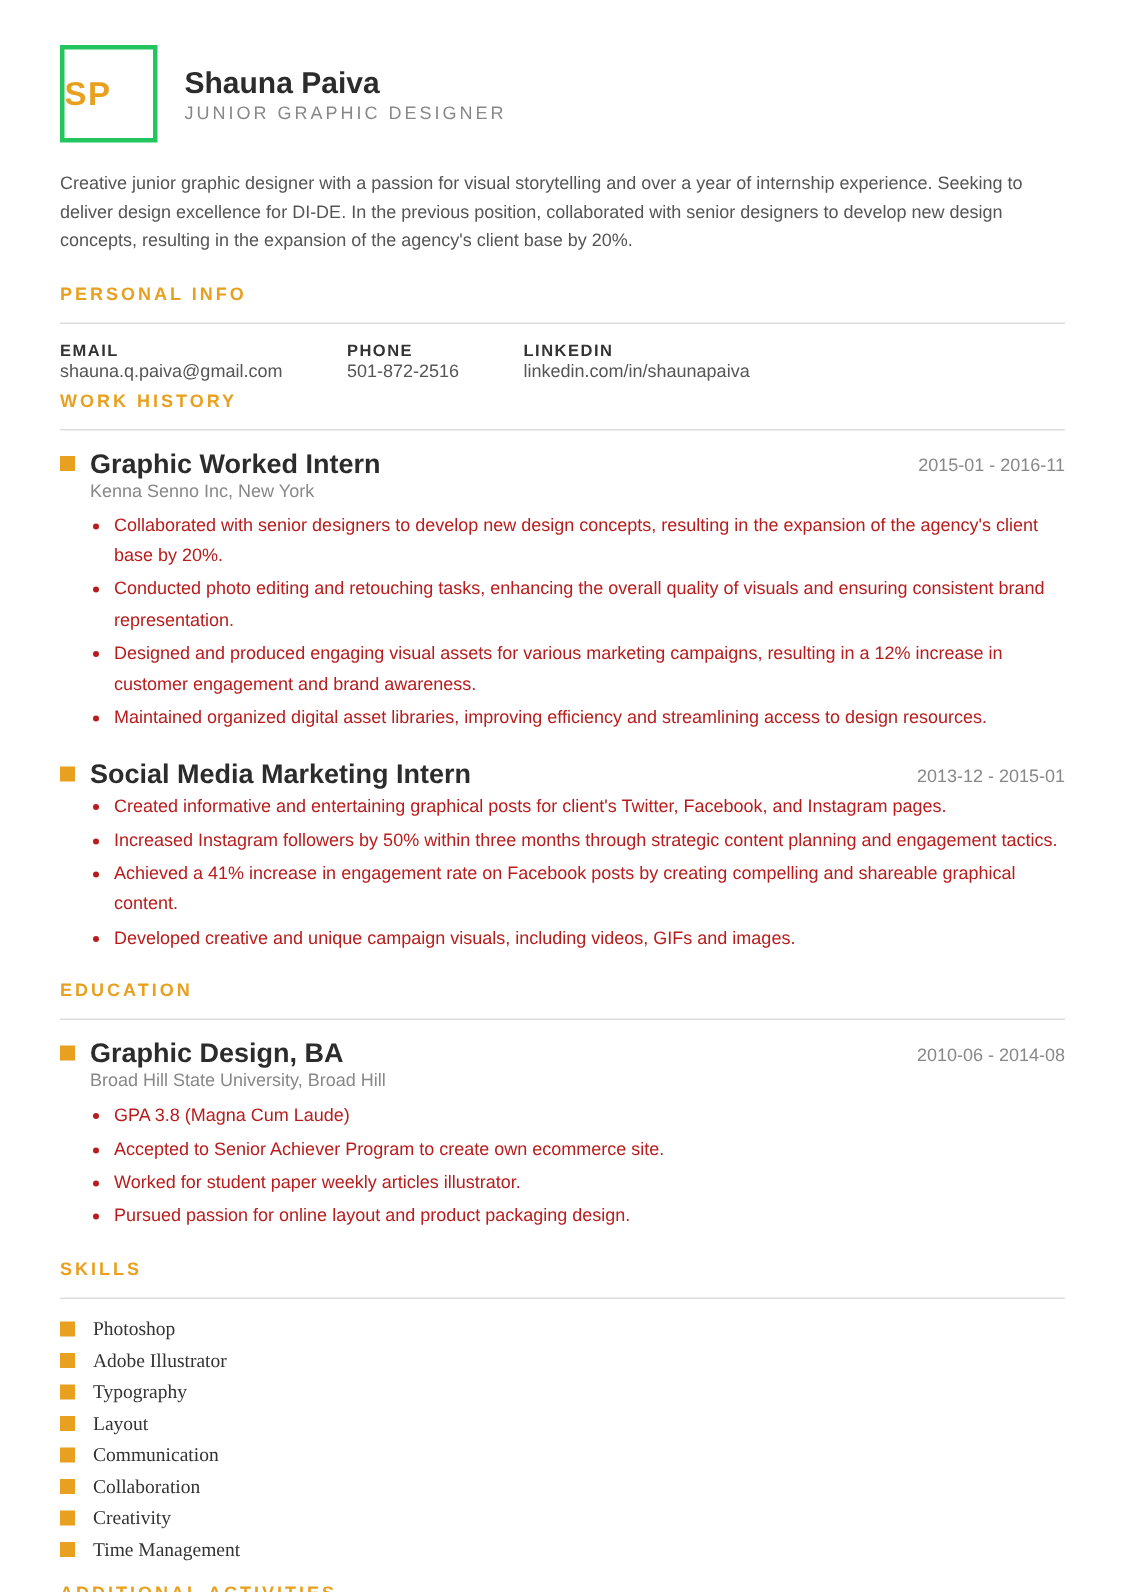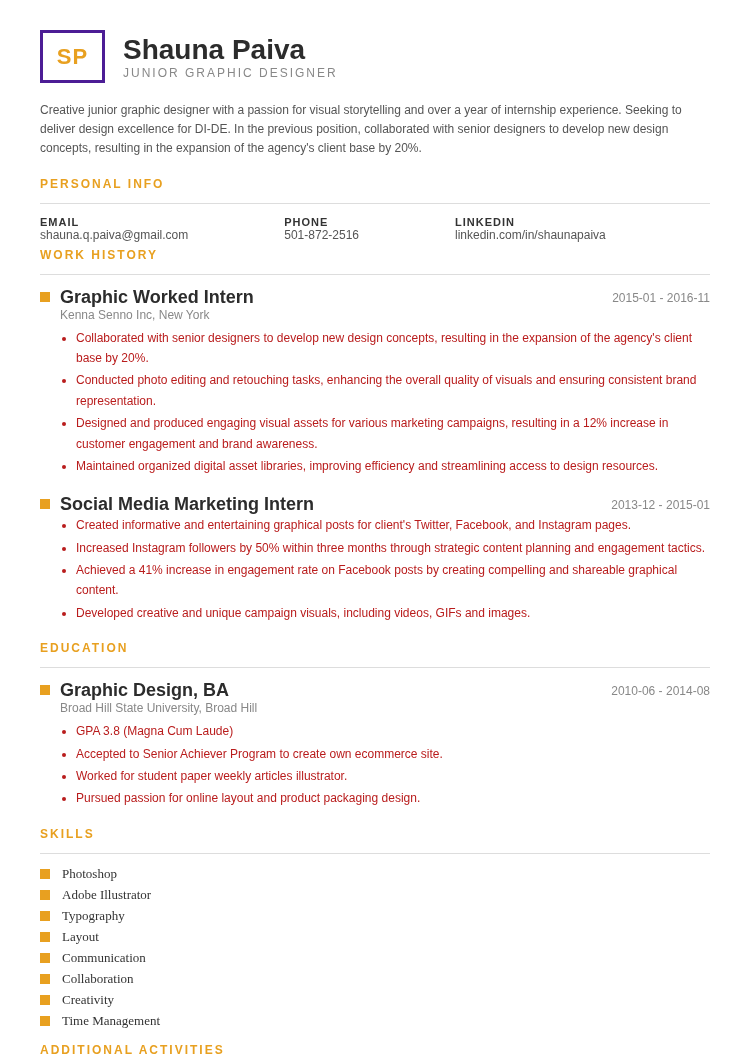--- a/index.html
+++ b/index.html
@@ -13,37 +13,36 @@
       padding: 30px 40px;
     }
     
     .header {
       display: flex;
       align-items: center;
       margin-bottom: 18px;
     }
     .logo-box {
       width: 65px;
-      height: 53px;
-      border: 3px solid #4c1d95;
+      height: 65px;
+      border: 3px solid #22c55e;
       display: flex;
       align-items: center;
-      justify-content: center;
       margin-right: 18px;
       flex-shrink: 0;
     }
     .logo-initials {
       font-size: 22px;
       font-weight: bold;
       color: #e8a020;
       letter-spacing: 1px;
     }
     .header-text {}
     .header-name {
-      font-size: 28px;
+      font-size: 20px;
       font-weight: bold;
       color: #2c2c2c;
       line-height: 1.2;
     }
     .header-title {
       font-size: 12px;
       color: #888;
       letter-spacing: 2px;
       text-transform: uppercase;
     }
@@ -62,21 +61,21 @@
       letter-spacing: 2px;
       text-transform: uppercase;
       border-bottom: 1px solid #ddd;
       padding-bottom: 12px;
       margin-bottom: 12px;
       margin-top: 6px;
     }
     
     .personal-info {
       display: flex;
-      gap: 96px;
+      gap: 43px;
     }
     .info-item {}
     .info-label {
       font-size: 11px;
       font-weight: bold;
       color: #333;
       text-transform: uppercase;
       letter-spacing: 1px;
     }
     .info-value {

